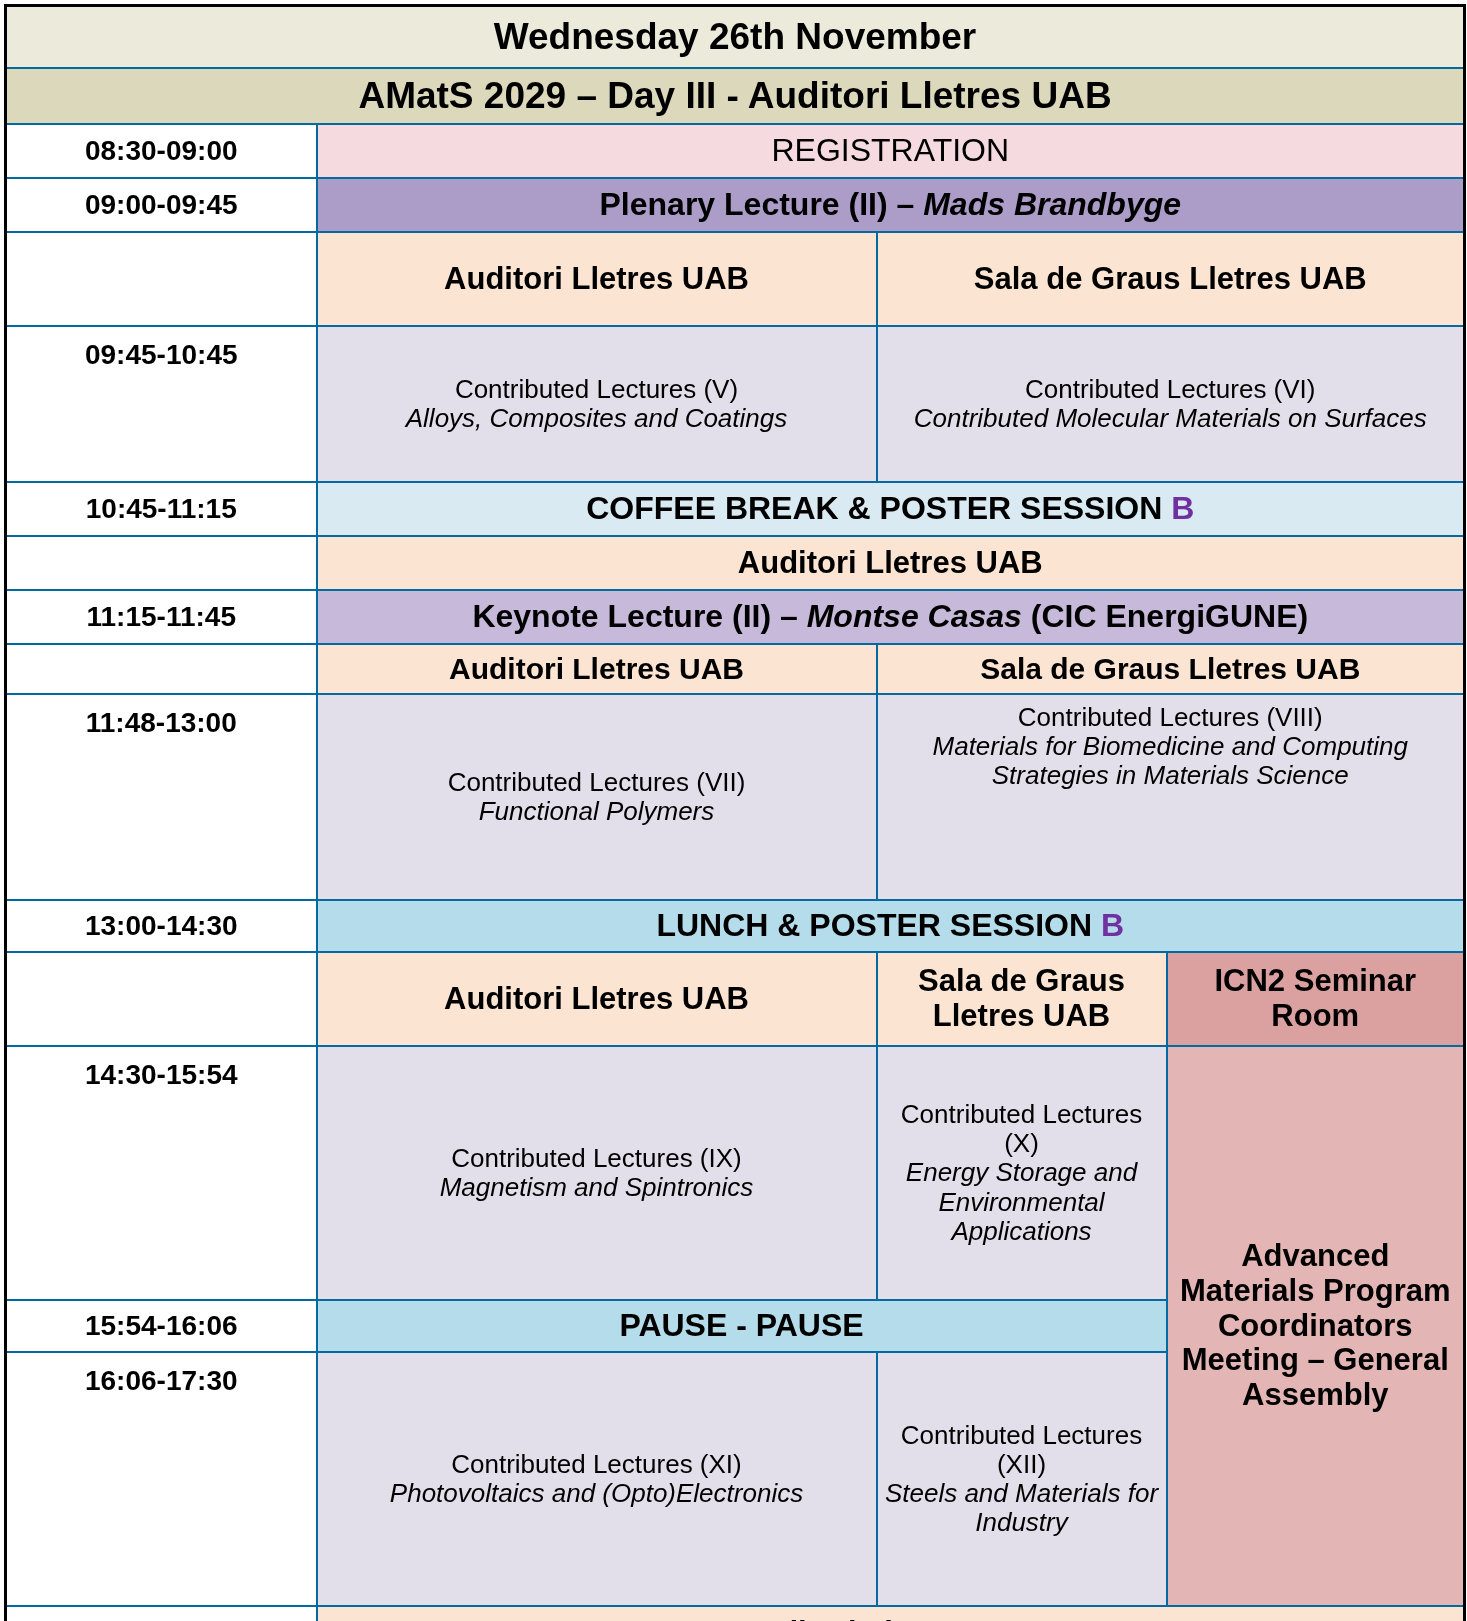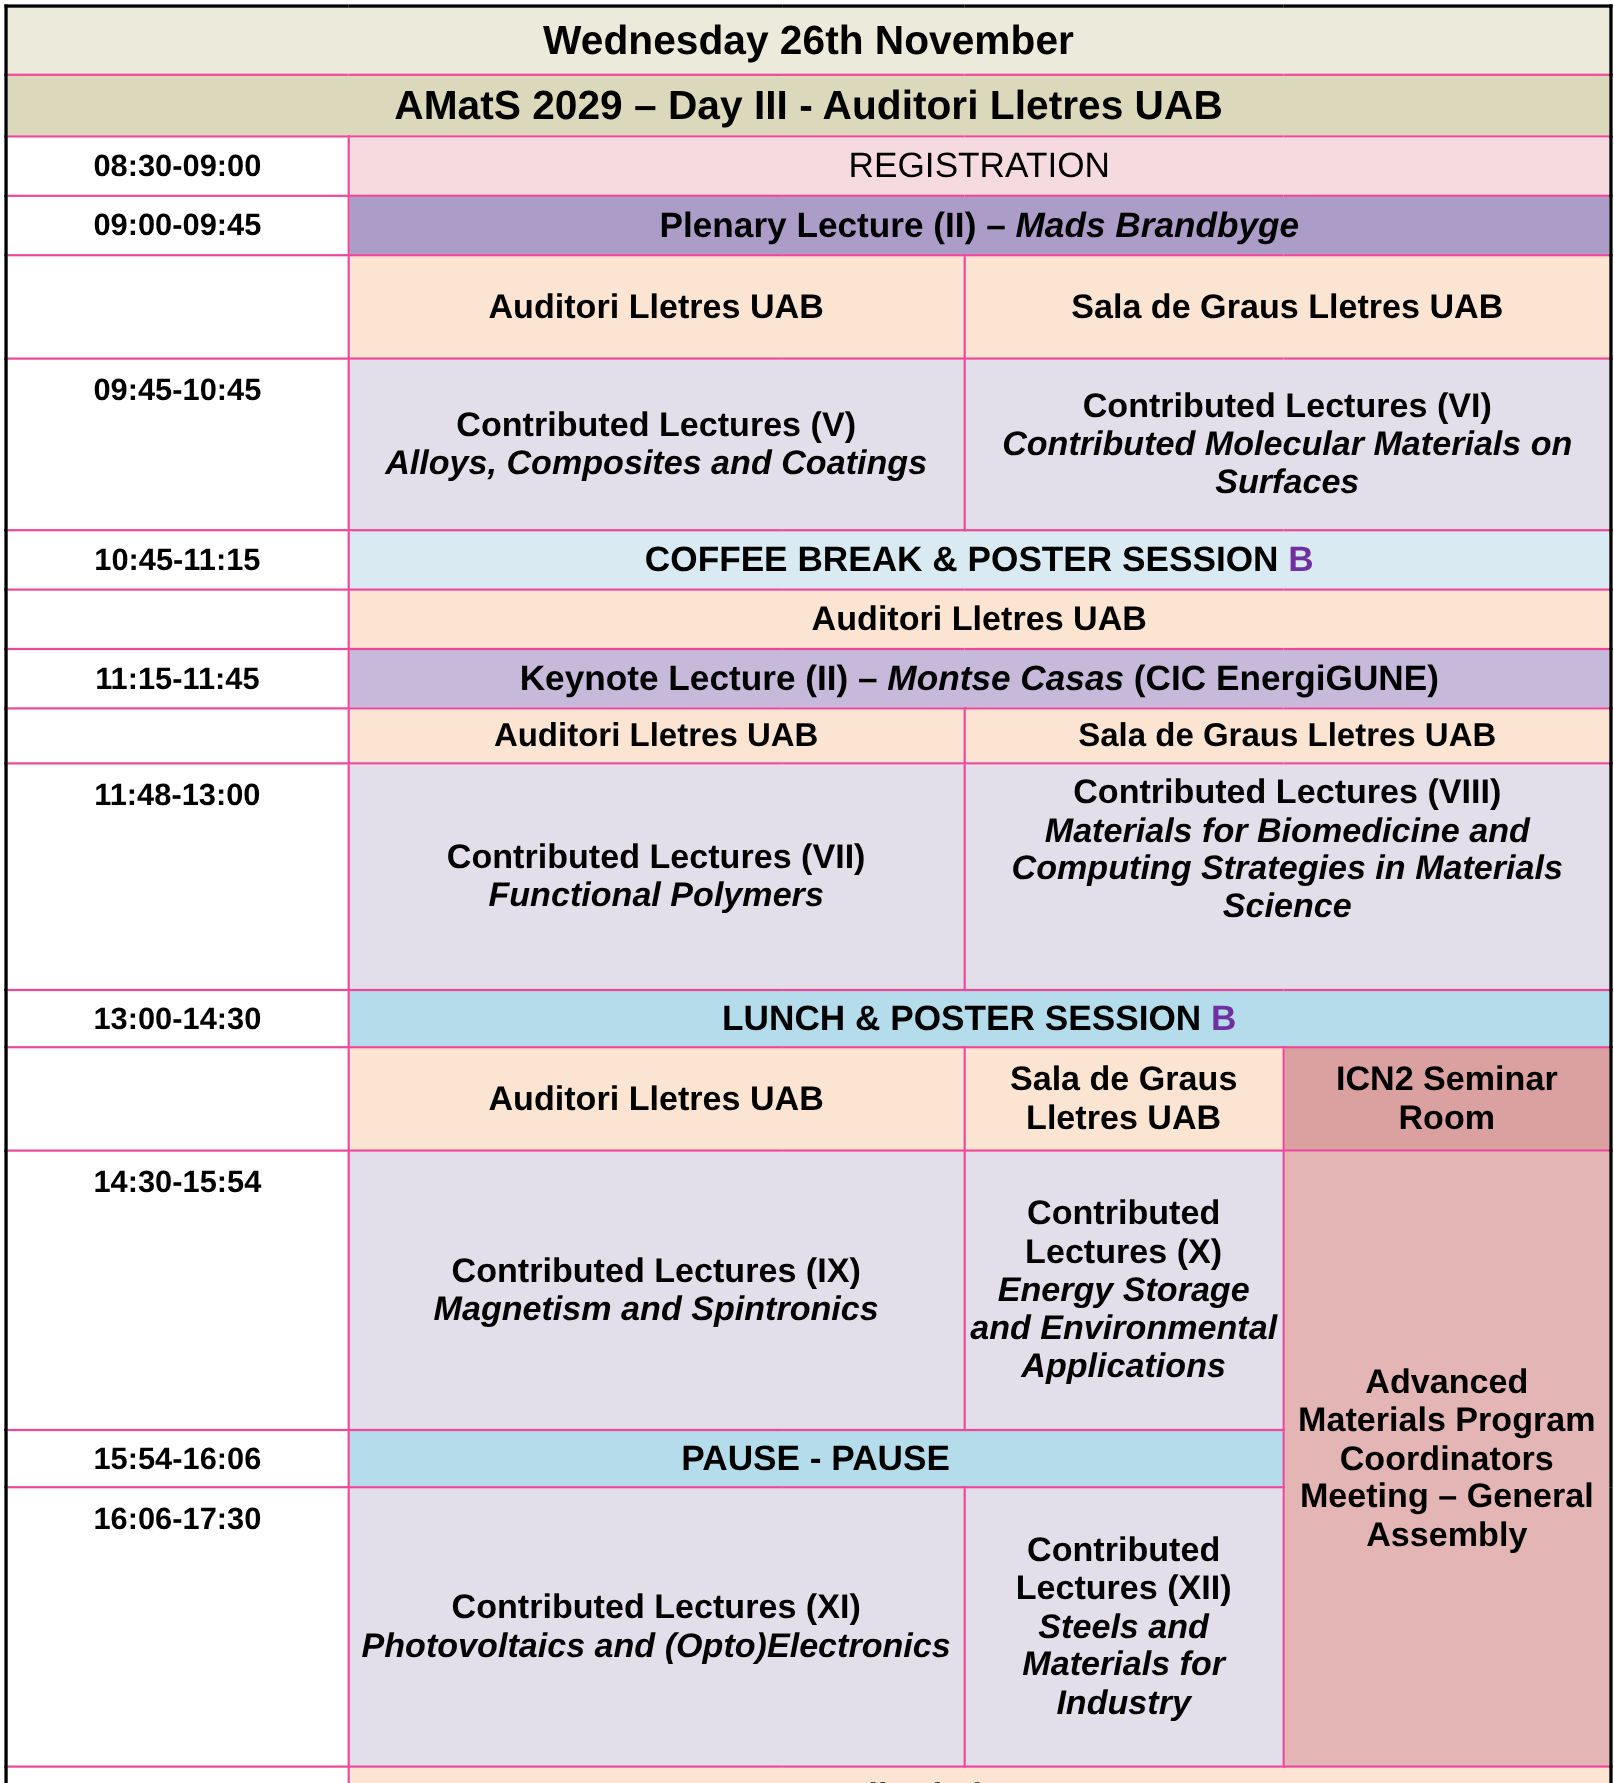--- a/index.html
+++ b/index.html
@@ -17,21 +17,21 @@
     padding: 4px 4px 4px 4px;
     background: #ffffff;
   }
   table.schedule {
     width: 1459px;
     border-collapse: collapse;
     table-layout: fixed;
     border: 3px solid #000;
   }
   table.schedule td {
-    border: 2px solid #ec4899;
+    border: 2px solid #0369a1;
     text-align: center;
     vertical-align: middle;
     color: #000;
     padding: 2px 4px;
     line-height: 1.12;
     overflow: hidden;
   }
   
   col.c-time  { width: 311px; }
   col.c-a     { width: 394px; }
@@ -63,22 +63,22 @@
   }
   .banner {
     font-size: 32px;
     font-weight: normal;
   }
   .banner-b {
     font-size: 32px;
     font-weight: bold;
   }
   .lecture {
-    font-size: 31px;
-    font-weight: bold;
+    font-size: 26px;
+    font-weight: normal;
   }
   .lecture .topic {
     font-style: italic;
   }
   .plenary {
     font-size: 32px;
     font-weight: bold;
   }
   .plenary .speaker { font-style: italic; }
   .icn2 {

